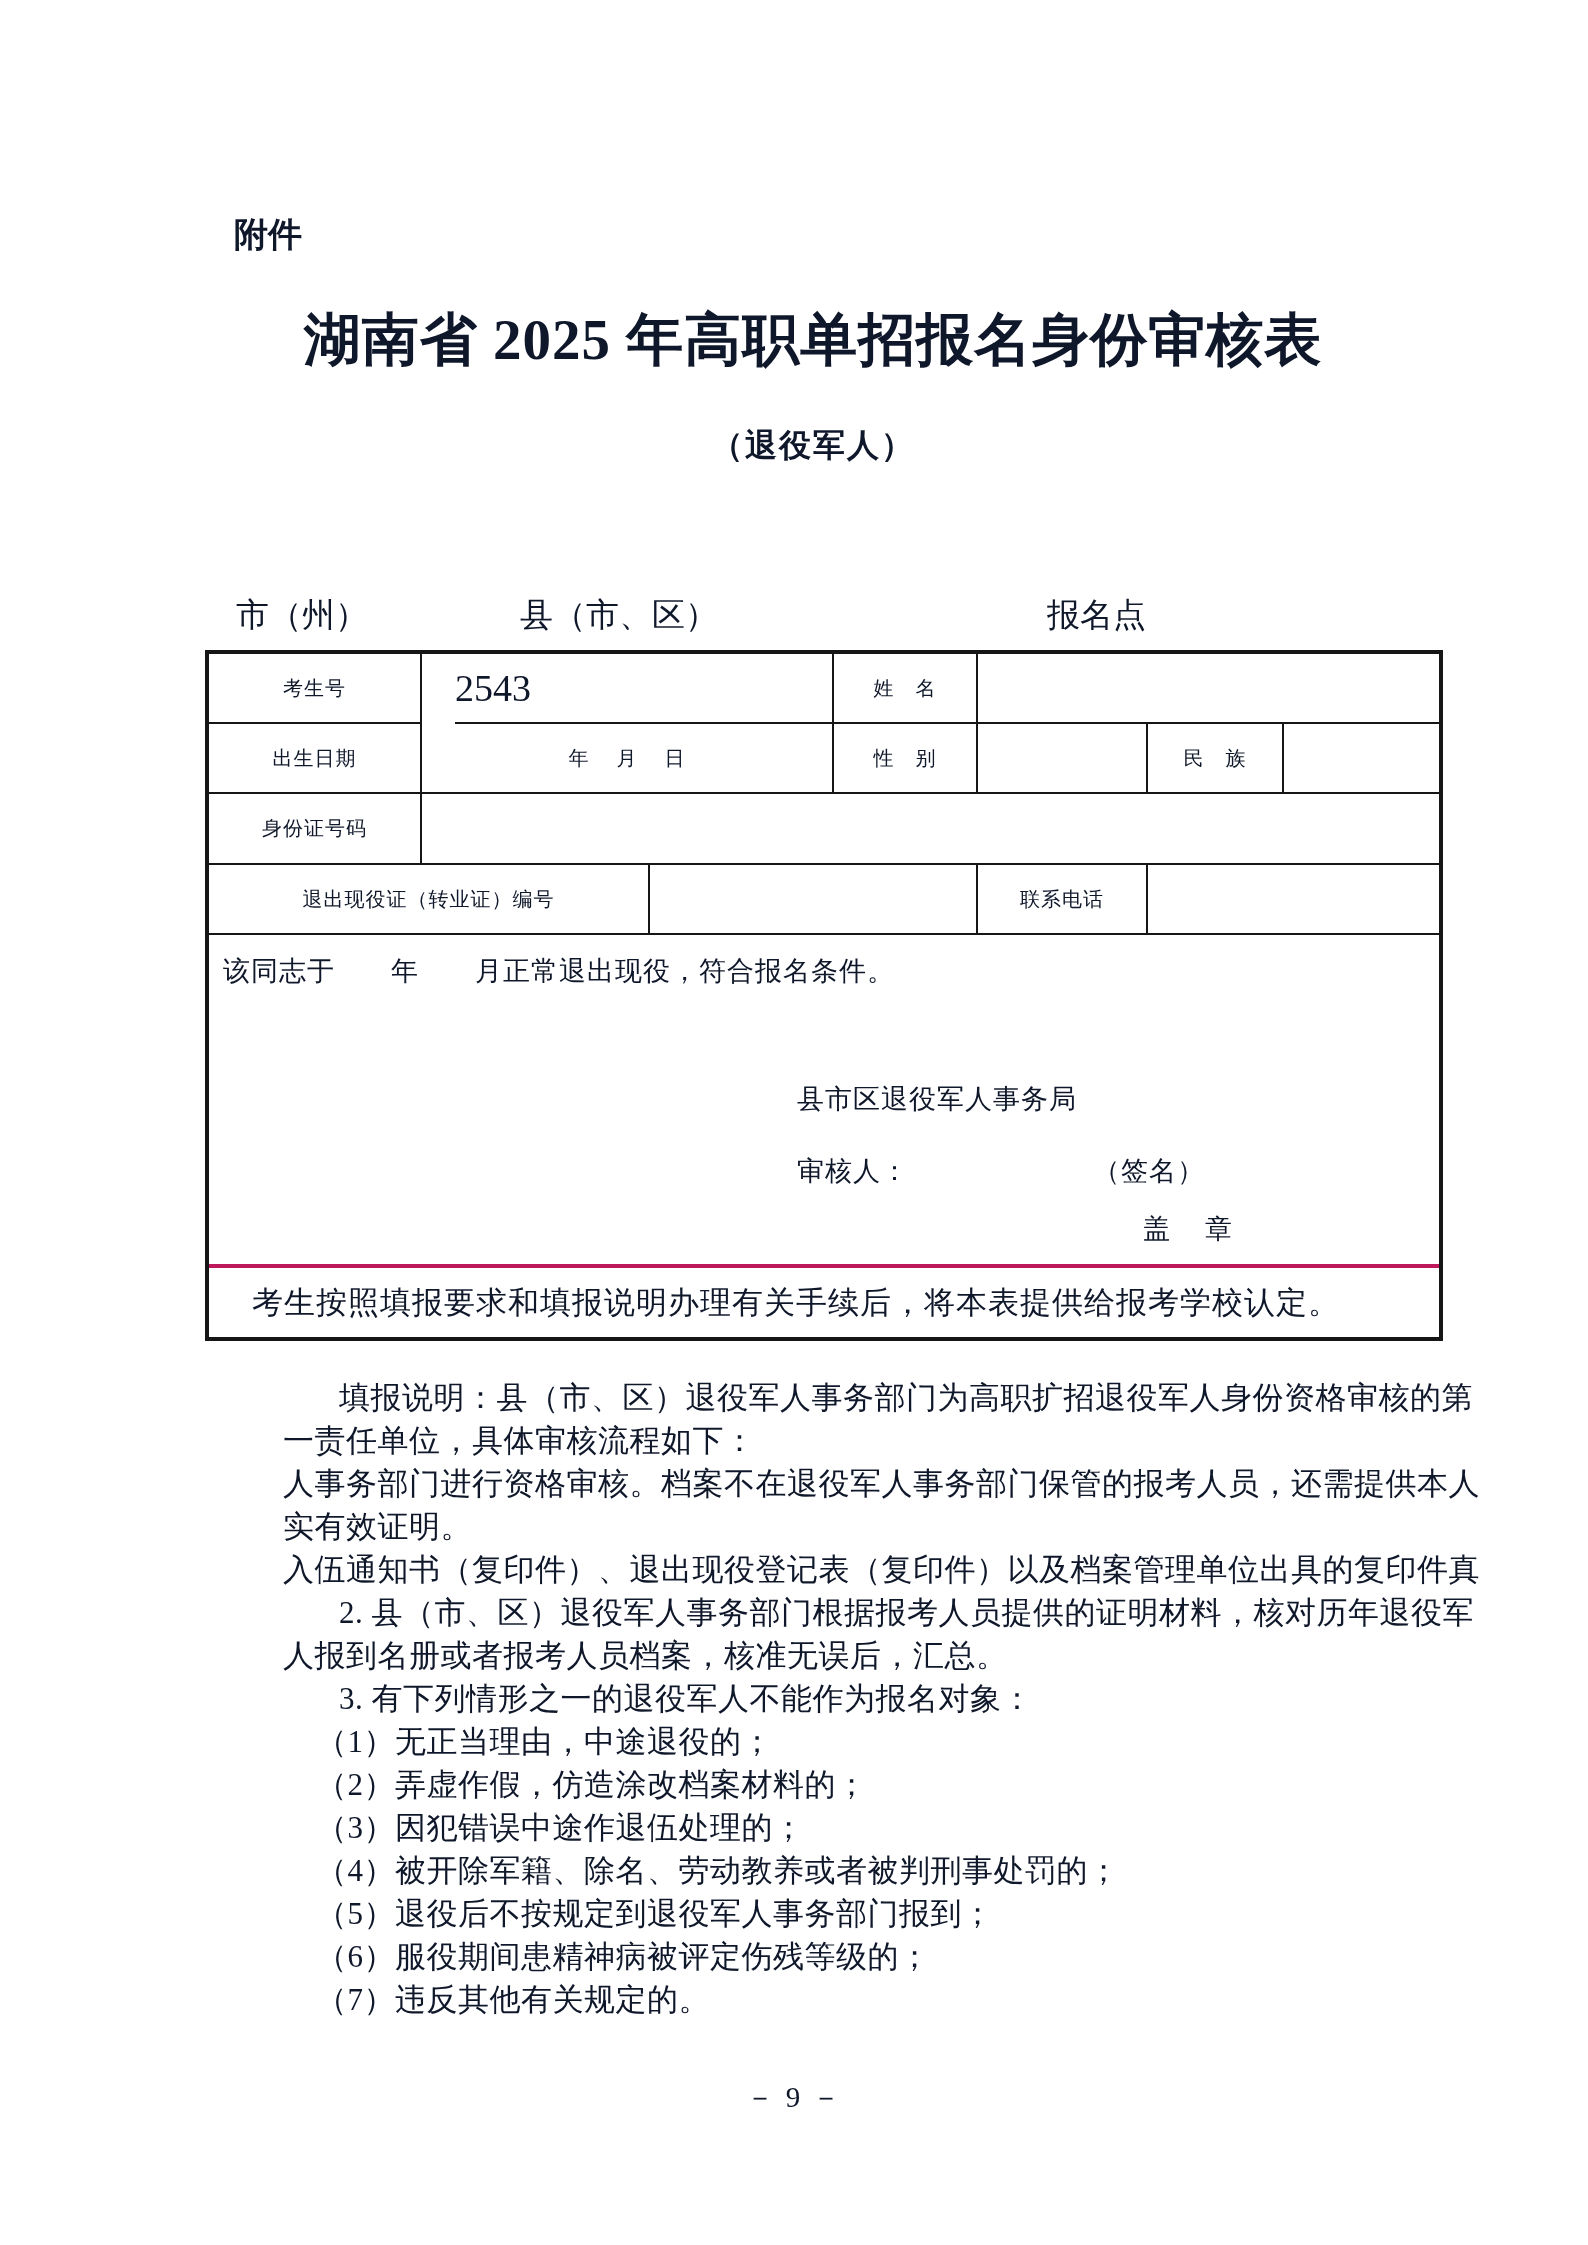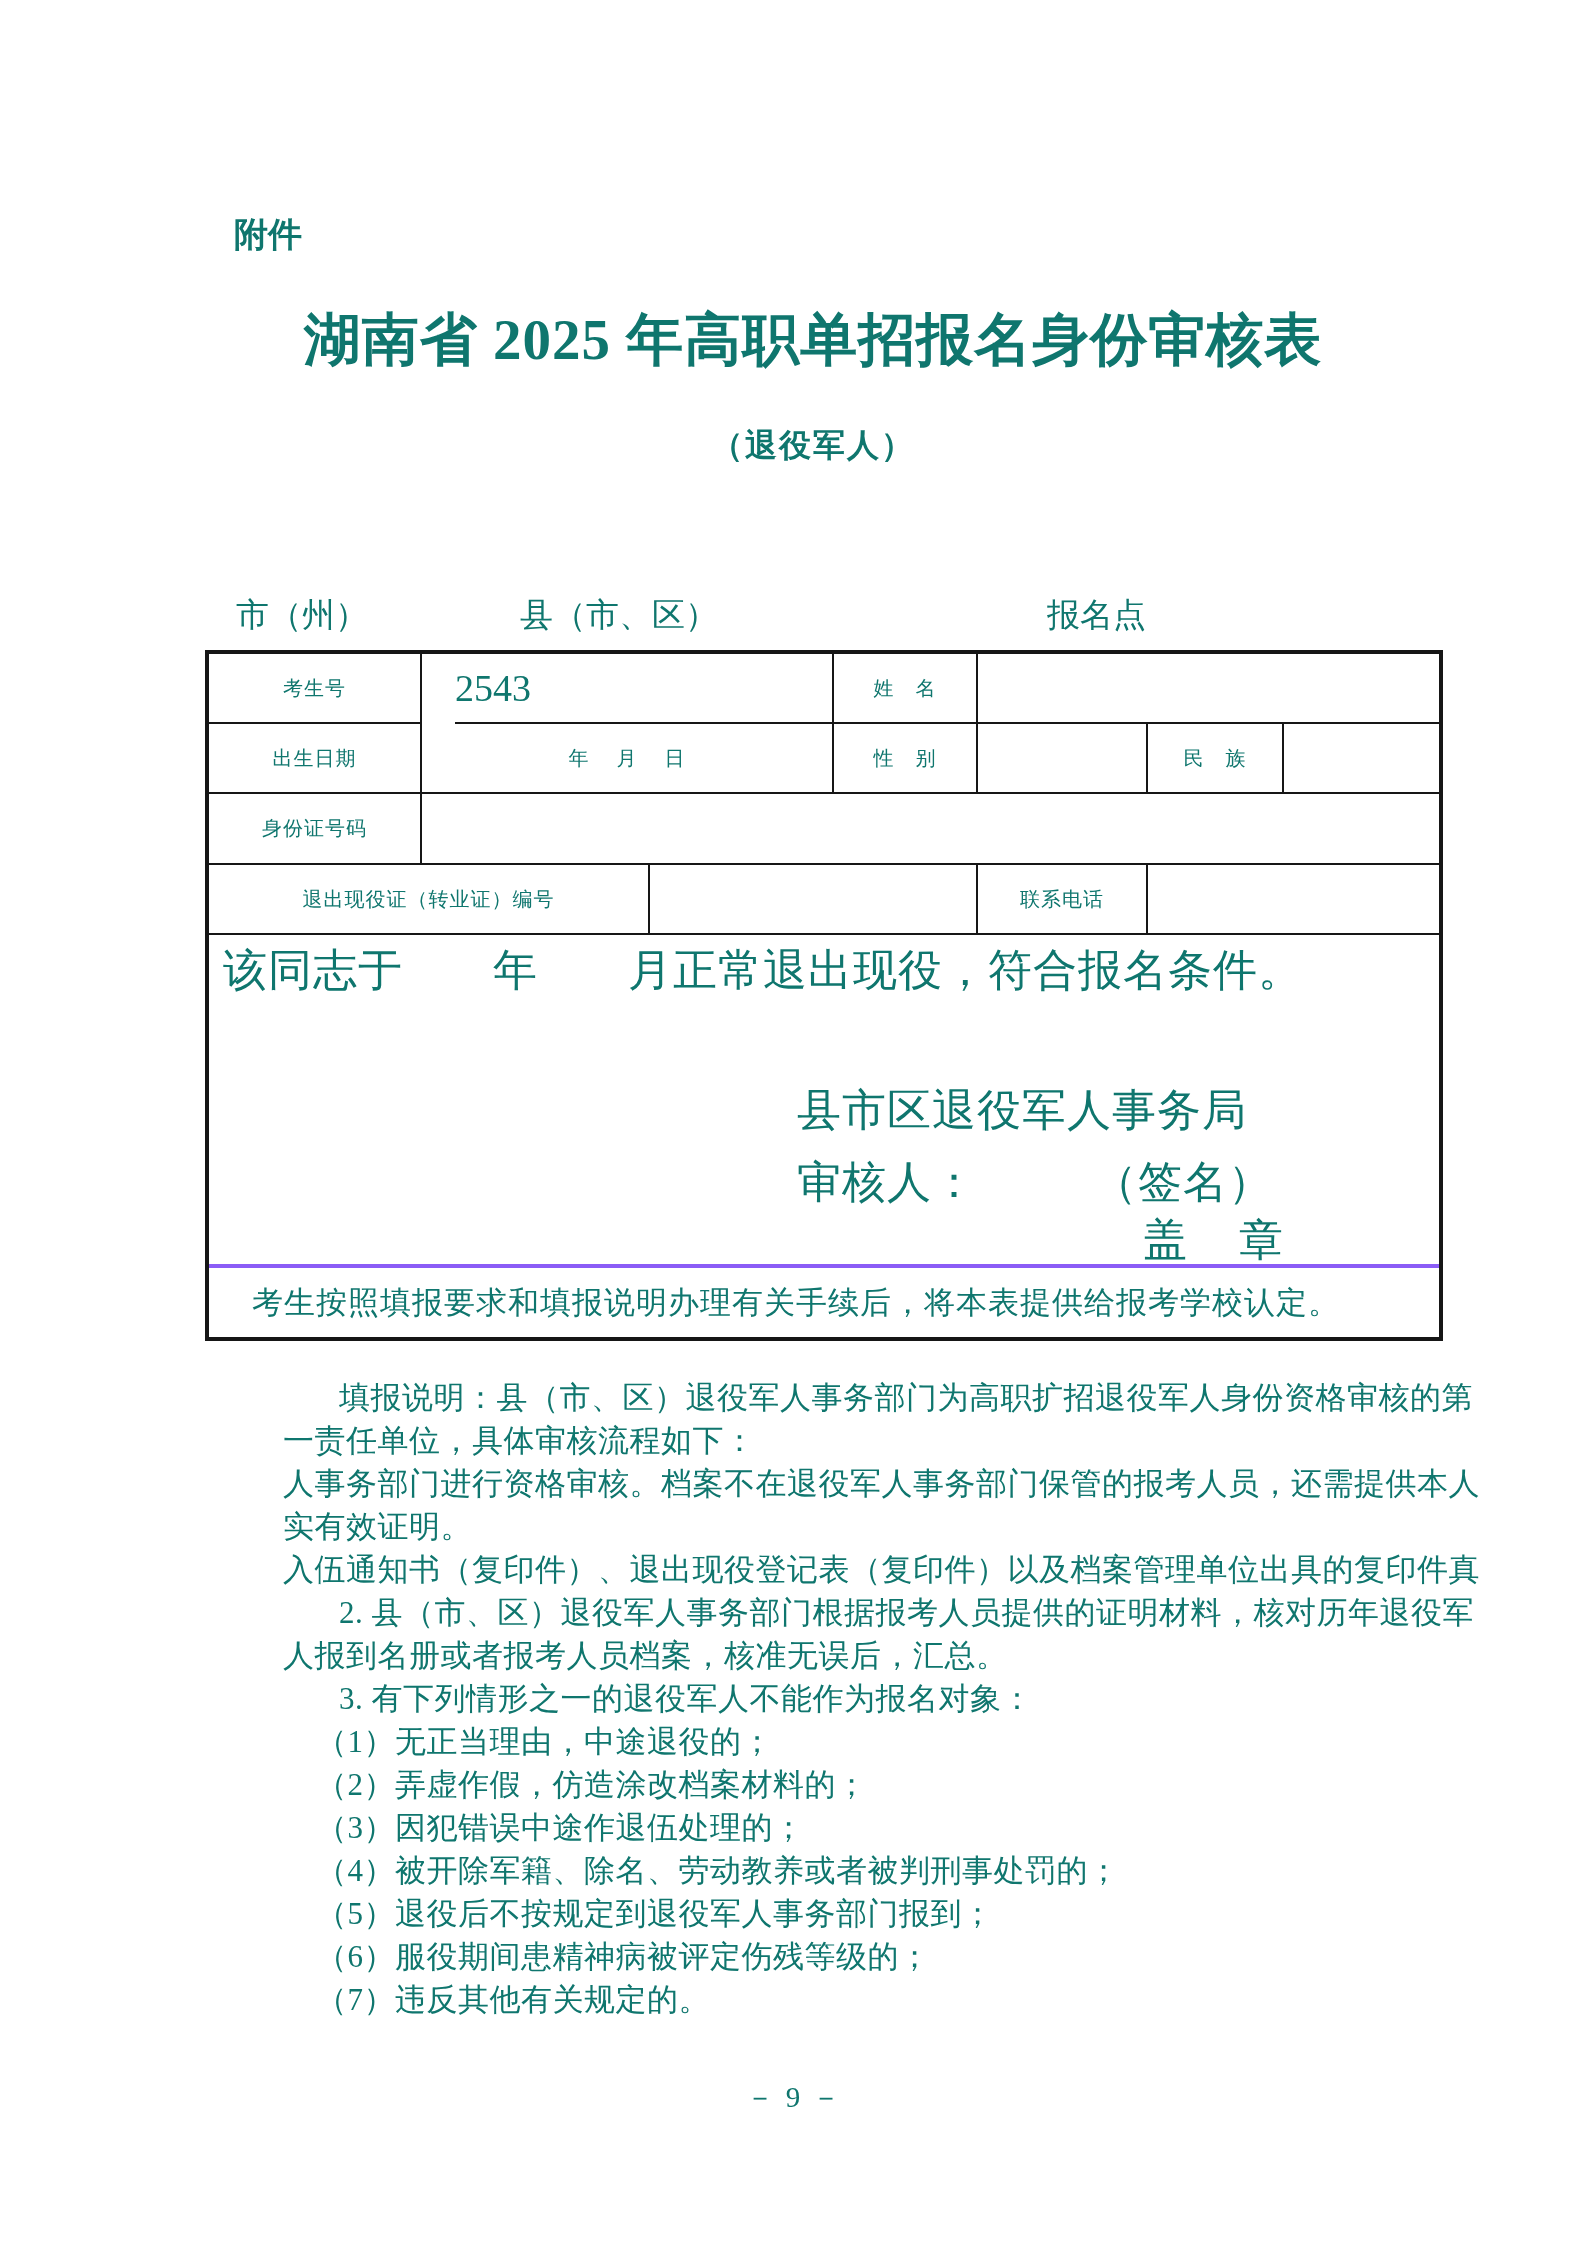--- a/index.html
+++ b/index.html
@@ -1,20 +1,20 @@
 <!DOCTYPE html>
 <html><head>
 <meta charset="utf-8">
 <style>
   html,body { margin:0; padding:0; background:#e8e8e8; }
   .page {
     position:relative; width:1588px; height:2245px; margin:0 auto;
     background:#ffffff; overflow:hidden;
     font-family:"Liberation Serif","DejaVu Serif",serif;
-    color:#0f766e;
+    color:#0f172a;
   }
   .attachment {
     position:absolute; left:234px; top:214px;
     font-family:"Liberation Sans","DejaVu Sans",sans-serif;
     font-weight:600; font-size:34px; line-height:40px;
   }
   .title {
     position:absolute; left:0; top:302px; width:100%; margin:0;
     text-align:center; transform:translateX(19px);
     font-size:57px; font-weight:bold; white-space:nowrap; letter-spacing:1px;
@@ -46,22 +46,22 @@
     font-size:20px; letter-spacing:1px; white-space:nowrap; overflow:hidden;
   }
   .sp2 { grid-column:span 2; }
   .sp3 { grid-column:span 3; }
   .sp6 { grid-column:span 6; }
   .sp7 { grid-column:span 7; }
   .no-r { border-right:none; }
   .val-left { justify-content:flex-start; font-size:38px; letter-spacing:0;margin-left:33px; }
   .big-cell {
     position:relative; display:block;
-    border-right:none; border-bottom:4px solid #8b5cf6;
-    font-size:44px;
+    border-right:none; border-bottom:4px solid #be185d;
+    font-size:27px;
   }
   .statement { position:absolute; left:14px; top:16px; line-height:40px; white-space:nowrap; }
   .sig-bureau   { position:absolute; left:588px; top:146px; white-space:nowrap; }
   .sig-reviewer { position:absolute; left:588px; top:218px; white-space:nowrap; }
   .sig-sign     { position:absolute; left:884px; top:218px; white-space:nowrap; }
   .sig-seal     { position:absolute; left:934px; top:276px; white-space:nowrap; letter-spacing:4px; }
   .note-cell { border-right:none; border-bottom:none; justify-content:flex-start; padding-left:43px; font-size:31px; }
 
   .instructions { position:absolute; left:235px; top:1376px; font-size:31px;margin-left:48px; }
   .ins-line { height:43px; line-height:43px; white-space:nowrap; letter-spacing:0.5px; }

